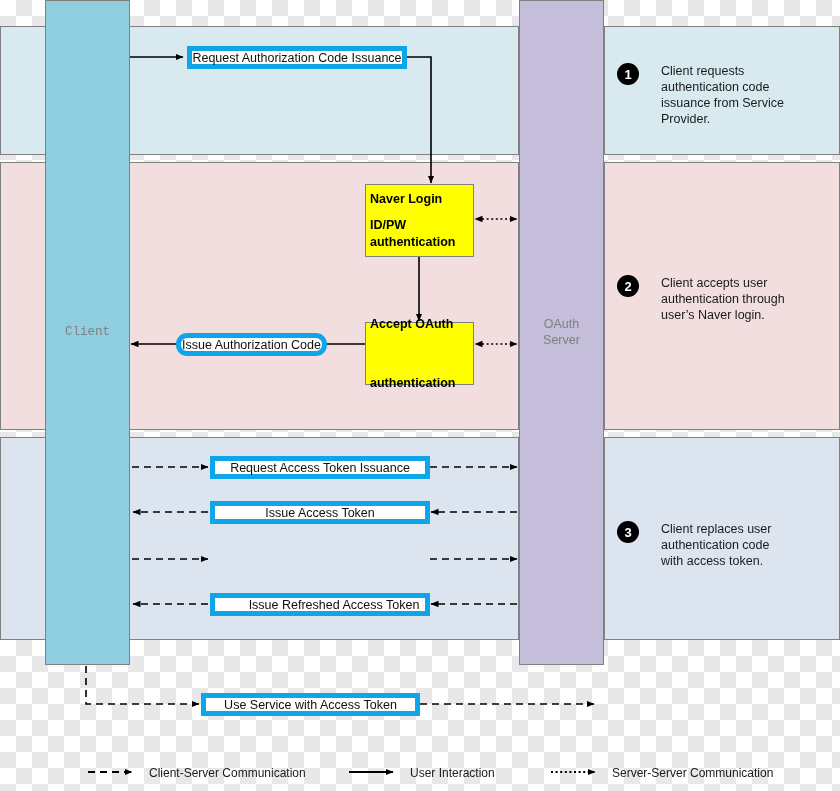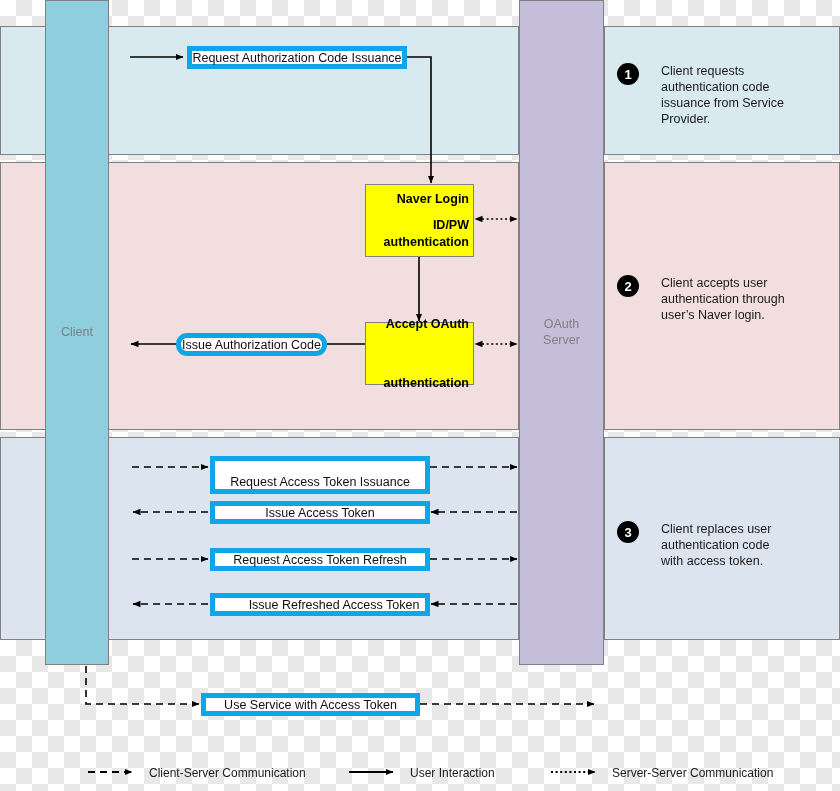--- a/index.html
+++ b/index.html
@@ -41,22 +41,23 @@
     box-sizing: border-box;
     display: flex;
     align-items: center;
     justify-content: center;
     text-align: center;
     color: #808080;
     font-size: 12.5px;
     line-height: 1.25;
   }
   #lane-client {
-    left: 45px; top: 0; width: 64px; height: 665px;
+    left: 45px; top: 0; width: 85px; height: 665px;
     background: #8ecede;
+    font-family: Liberation Mono, monospace;
   }
   #lane-oauth {
     left: 519px; top: 0; width: 85px; height: 665px;
     background: #c5bedb;
   }
 
   
   .msgbox {
     position: absolute;
     box-sizing: border-box;
@@ -70,21 +71,21 @@
     color: #101010;
     z-index: 6;
   }
   .yellowbox {
     position: absolute;
     box-sizing: border-box;
     border: 1px solid #808080;
     background: #ffff00;
     display: flex;
     flex-direction: column;
-    align-items: flex-end;
+    align-items: flex-start;
     justify-content: center;
     text-align: center;
     font-size: 12.5px;
     font-weight: bold;
     color: #000000;
     line-height: 1.3;
     z-index: 6;
     padding: 4px;
   }
   .yellowbox .ytitle { margin-bottom: 10px; }
@@ -205,31 +206,28 @@
   </div>
 
   <div class="msgbox" style="left:187px; top:46px; width:220px; height:23px;">
     <span>Request Authorization Code Issuance</span>
   </div>
 
   <div class="msgbox" style="left:176px; top:333px; width:151px; height:23px;border-radius:11px;">
     <span>Issue Authorization Code</span>
   </div>
 
-  <div class="msgbox" style="left:210px; top:456px; width:220px; height:38px;align-items:flex-end;">
+  <div class="msgbox" style="left:210px; top:456px; width:220px; height:23px;">
     <span>Request Access Token Issuance</span>
   </div>
 
   <div class="msgbox" style="left:210px; top:501px; width:220px; height:23px;">
     <span>Issue Access Token</span>
   </div>
 
-  <div class="msgbox" style="left:210px; top:548px; width:220px; height:23px;">
-    <span>Request Access Token Refresh</span>
-  </div>
 
   <div class="msgbox" style="left:210px; top:593px; width:220px; height:23px;padding-left:28px;">
     <span>Issue Refreshed Access Token</span>
   </div>
 
   <div class="msgbox" style="left:201px; top:693px; width:219px; height:23px;">
     <span>Use Service with Access Token</span>
   </div>
 
   <div class="yellowbox" style="left:365px; top:184px; width:109px; height:73px;">

